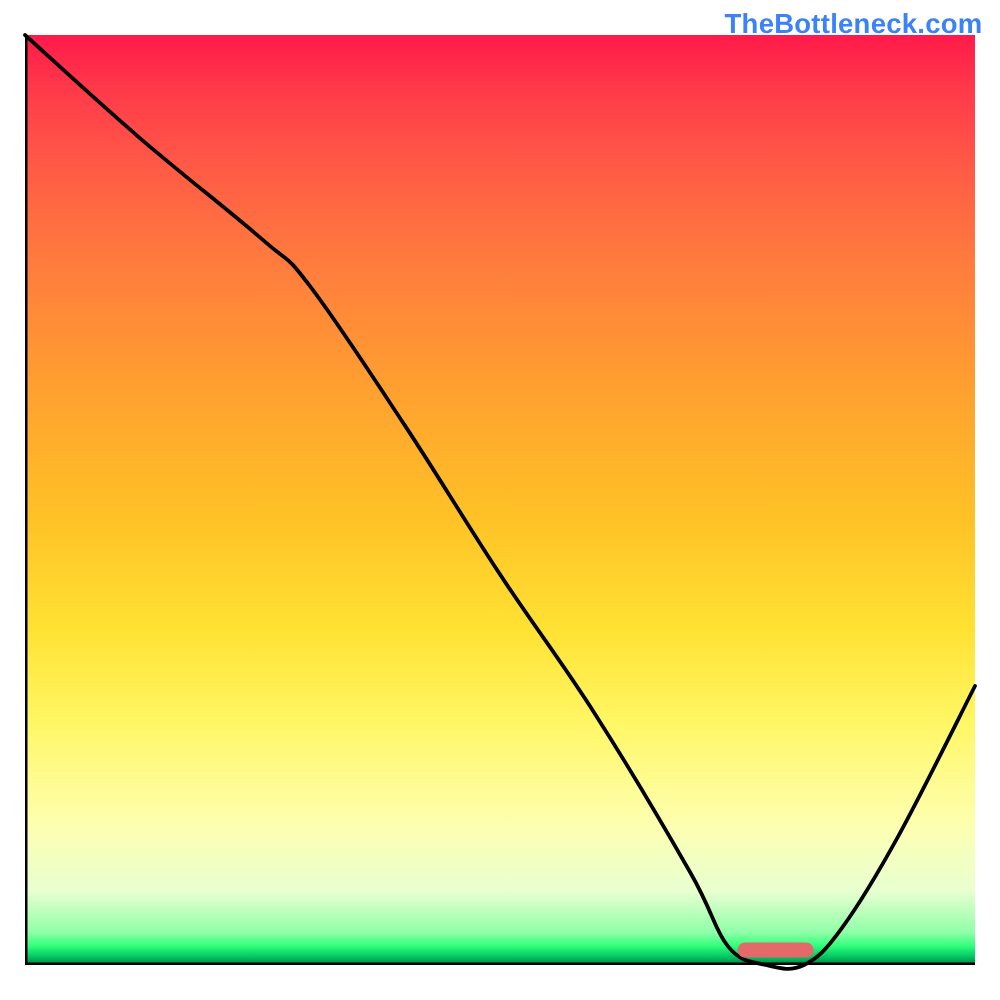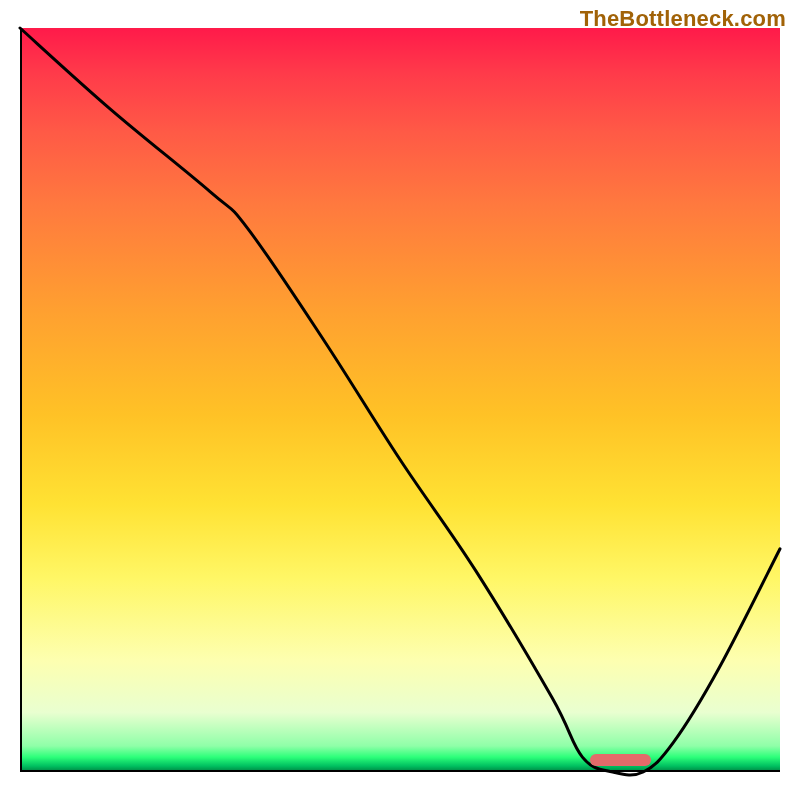--- a/index.html
+++ b/index.html
@@ -15,21 +15,21 @@
     position: relative;
     width: 800px;
     height: 800px;
   }
   .watermark {
     position: absolute;
     top: 6px;
     right: 14px;
     font-size: 22px;
     font-weight: 600;
-    color: #a16207;
+    color: #3b82f6;
     letter-spacing: 0.2px;
     z-index: 10;
   }
   .plot-area {
     position: absolute;
     left: 20px;
     top: 28px;
     width: 760px;
     height: 744px;
     box-sizing: border-box;

